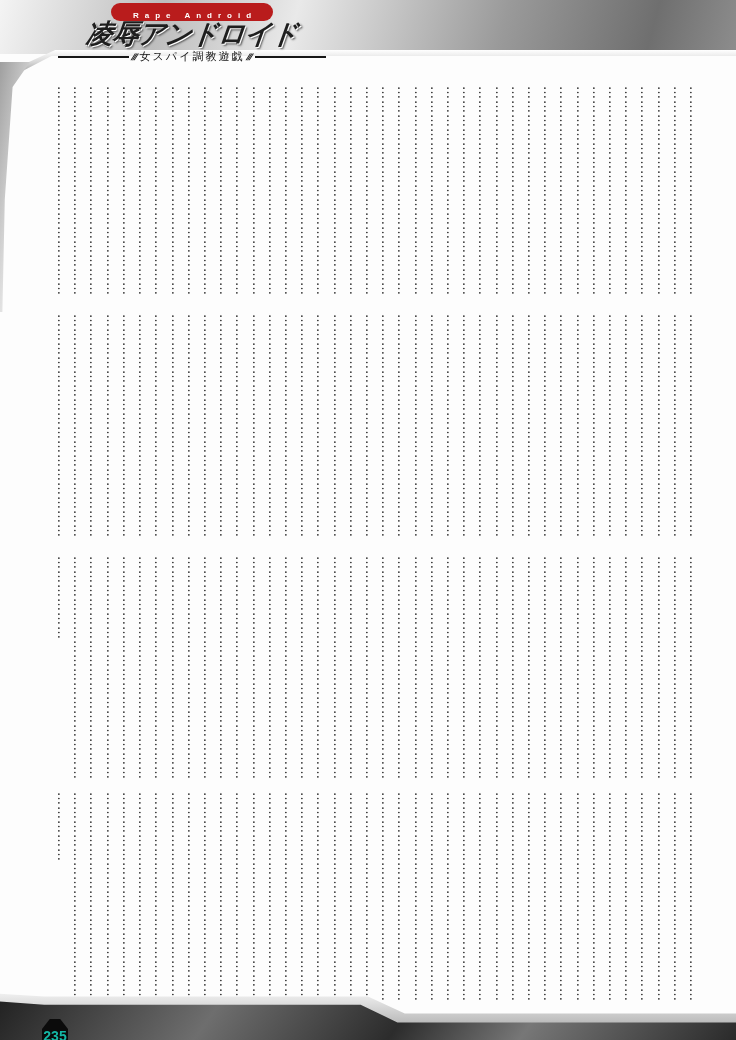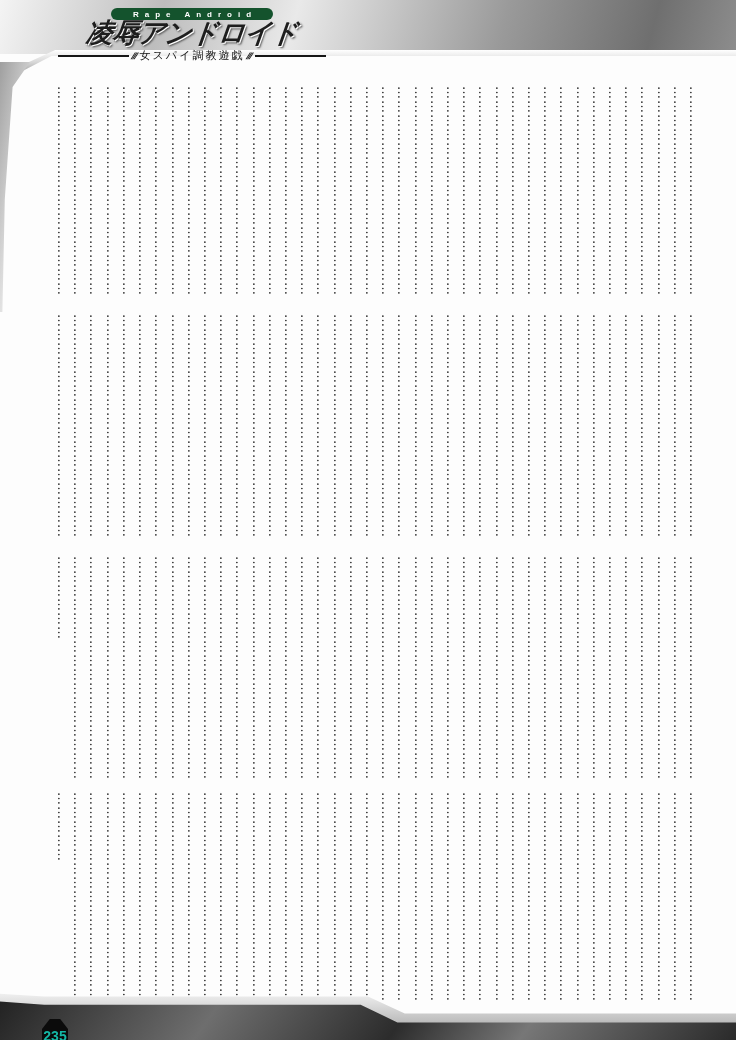--- a/index.html
+++ b/index.html
@@ -21,22 +21,22 @@
   }
   .left-wedge{
     position:absolute; top:62px; left:0; width:30px; height:250px;
     background:linear-gradient(100deg,#9f9f9f,#e2e2e2 60%,#f4f4f4);
     clip-path:polygon(0 0, 100% 0, 42% 10%, 16% 55%, 8% 100%, 0 100%);
   }
 
   
   .logo{position:absolute; top:3px; left:58px; width:268px; text-align:center; z-index:3;}
   .logo-top{
-    display:inline-block; background:#14532d; color:#fff; border-radius:9px;
-    font-size:8px; font-weight:bold; letter-spacing:6px; padding:2px 16px 1px 22px;
+    display:inline-block; background:#b91c1c; color:#fff; border-radius:9px;
+    font-size:8px; font-weight:bold; letter-spacing:6px; padding:8px 16px 1px 22px;
     white-space:nowrap;
   }
   .logo-main{
     font-weight:800; font-style:italic; font-size:27px; line-height:27px;
     letter-spacing:-1px; color:#1e1e1e; margin-top:-1px;
     transform:skewX(-6deg);
     text-shadow:1px 1px 0 #fff, 2px 2px 2px #555;
     white-space:nowrap;
   }
   .logo-sub{display:flex; align-items:center; gap:3px; margin-top:1px;}

